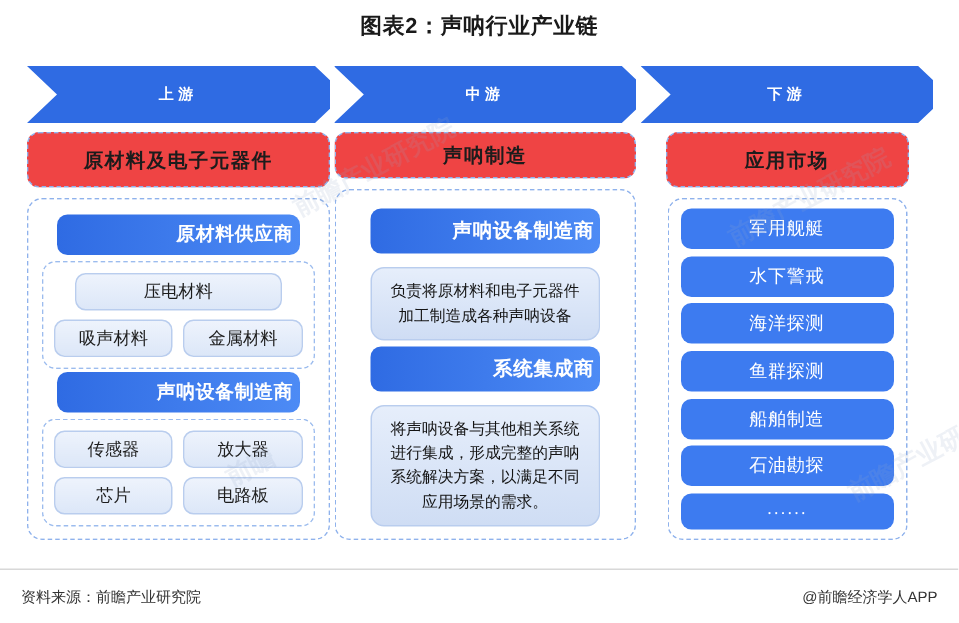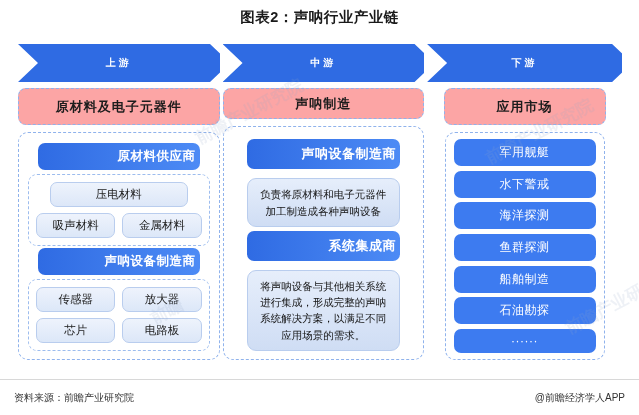--- a/index.html
+++ b/index.html
@@ -70,21 +70,21 @@
   }
   .col-up   { width: 212px; }
   .col-mid  { width: 212px; margin-left: 3px; }
   .col-down { width: 205px; margin-left: 3px; }
 
   
   .sec-head {
     height: 35px;
     border: 1px dashed #8fb2ec;
     border-radius: 8px;
-    background: #fca5a5;
+    background: #ef4444;
     display: flex;
     align-items: center;
     justify-content: center;
     font-size: 13px;
     font-weight: bold;
     color: #1c1c1c;
     letter-spacing: 1px;
   }
   .col-down .sec-head { width: 160px; margin: 0 auto; }
 

